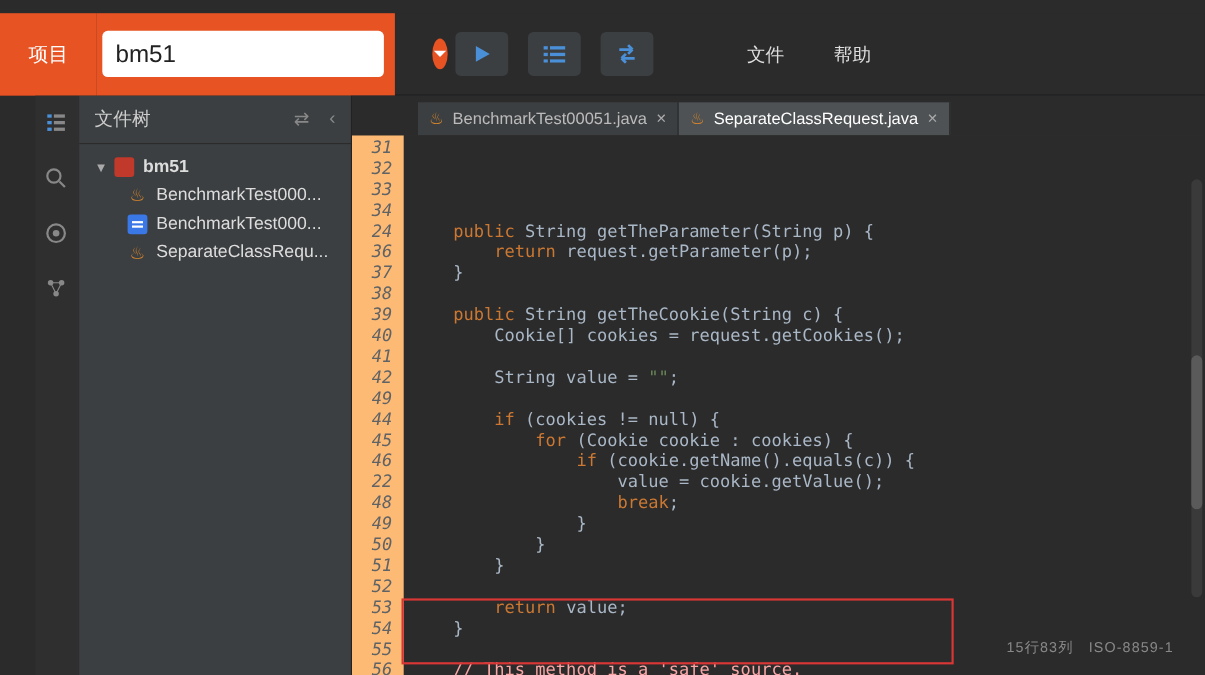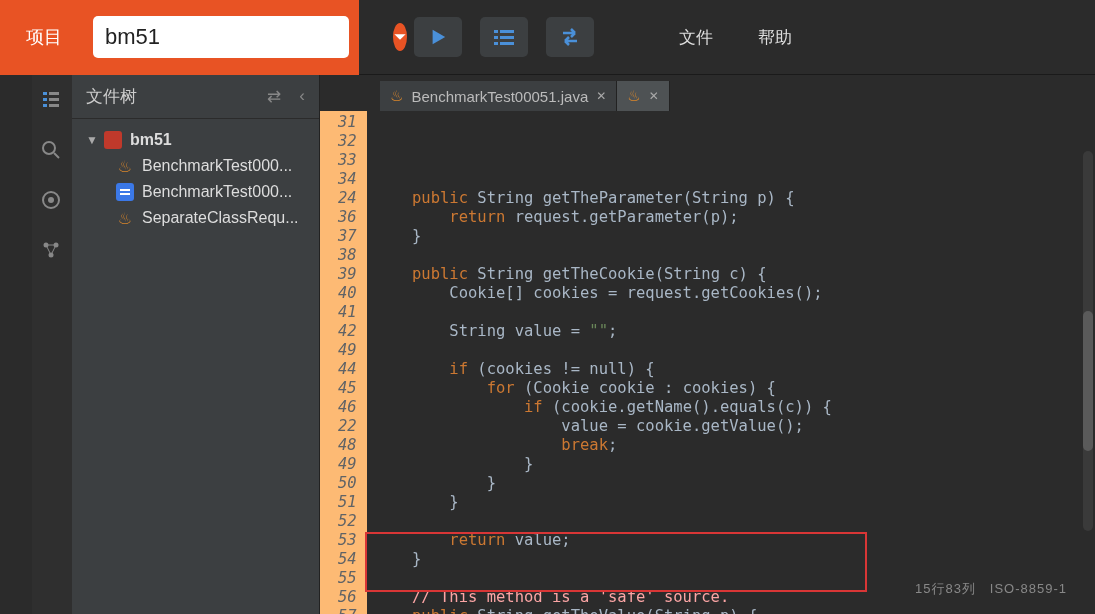--- a/index.html
+++ b/index.html
@@ -1,18 +1,18 @@
 <!DOCTYPE html>
 <html><head>
 <meta charset="utf-8">
 <style>
 * { margin: 0; padding: 0; box-sizing: border-box; }
 body { font-family: "Microsoft YaHei", sans-serif; background: #2b2b2b; color: #a9b7c6; width: 1095px; height: 614px; overflow: hidden; position: relative; }
 
-.topbar { display: flex; align-items: center; height: 75px; background: #2b2b2b; border-bottom: 1px solid #1a1a1a; }
+.topbar { display: flex; align-items: center; height: 75px; background: #2b2b2b; border-bottom: 1px solid #1a1a1a; margin-top: 12px; }
 .project-label { background: #e85324; color: #fff; height: 75px; width: 88px; display: flex; align-items: center; justify-content: center; font-size: 18px; }
 .search-wrap { background: #e85324; height: 75px; display: flex; align-items: center; padding: 0 10px 0 5px; }
 .search-box { background: #fff; border-radius: 5px; height: 42px; display: flex; align-items: center; padding: 0 6px 0 12px; width: 256px; }
 .search-input { border: none; outline: none; font-size: 22px; flex: 1; background: transparent; color: #222; font-family: inherit; }
 .search-btn { width: 28px; height: 28px; border-radius: 50%; background: #e85324; display: flex; align-items: center; justify-content: center; color: #fff; }
 .toolbar { display: flex; align-items: center; gap: 18px; margin-left: 55px; }
 .toolbtn { width: 48px; height: 40px; background: #3c3f41; border-radius: 5px; display: flex; align-items: center; justify-content: center; color: #4a90d9; cursor: pointer; }
 .menu-items { display: flex; gap: 45px; margin-left: 85px; }
 .menu-item { color: #ddd; font-size: 17px; cursor: pointer; }
 
@@ -159,20 +159,21 @@
 
   <div class="editor-area">
     <div class="tabs" id="tabbar">
         <div class="tab">
           <span style="color: rgb(217, 134, 43);">♨</span>
           <span>BenchmarkTest00051.java</span>
           <span class="close">✕</span>
         </div>
         <div class="tab active">
           <span style="color: rgb(217, 134, 43);">♨</span>
+          <span>SeparateClassRequest.java</span>
           <span class="close">✕</span>
         </div>
       </div>
     <div class="editor">
       <div class="gutter" id="gutter">
           <div>31</div>
           <div>32</div>
           <div>33</div>
           <div>34</div>
           <div>24</div>

